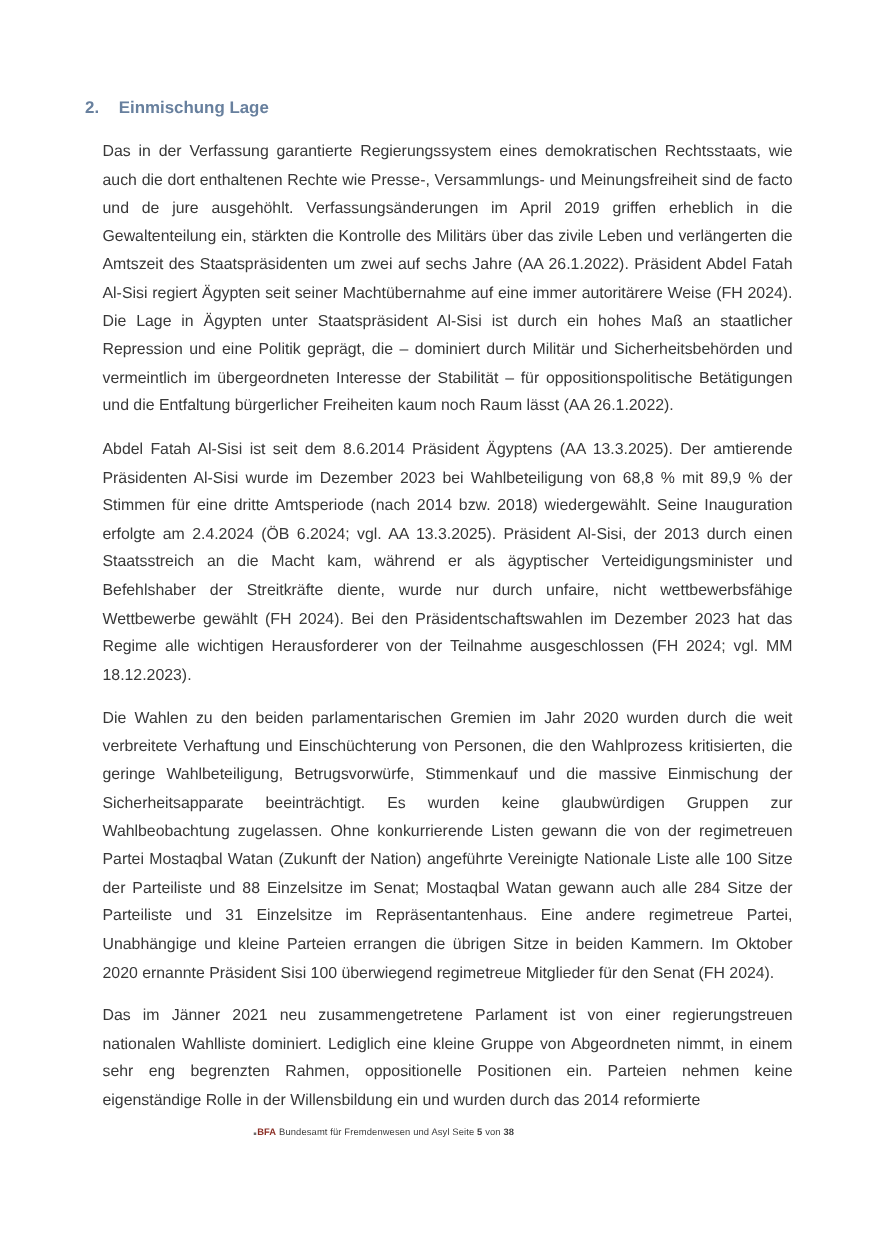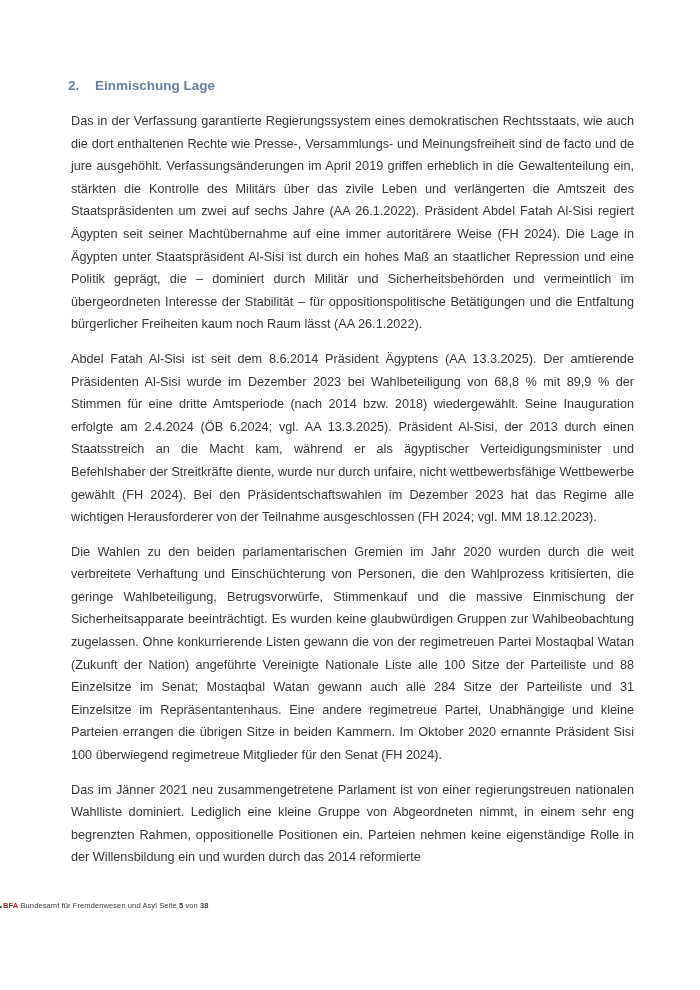--- a/index.html
+++ b/index.html
@@ -33,27 +33,28 @@
   }
   .heading .h-num {
     width: 27px;
     flex: 0 0 27px;
   }
   .body-text p {
     font-size: 12.7px;
     line-height: 22.6px;
     color: #383838;
     text-align: justify;
-    margin: 0 0 12px 5px;
+    margin: 0 0 12px 16px;
   }
   .footer {
     position: absolute;
     top: 901px;
-    left: 0;
+    left: 12px;
     width: 590px;
+    text-align: center;
     font-size: 7.5px;
     color: #3c3c3c;
     letter-spacing: 0.1px;
   }
   .footer .logo-dot {
     display: inline-block;
     width: 2px;
     height: 2px;
     background: #6b6b6b;
     margin-right: 1px;

